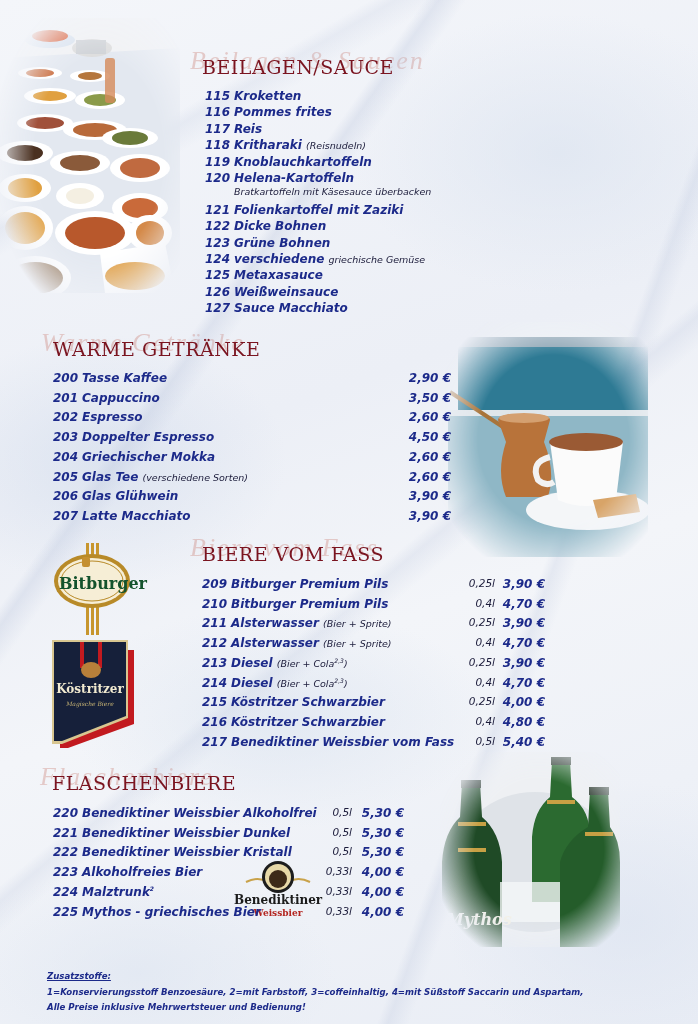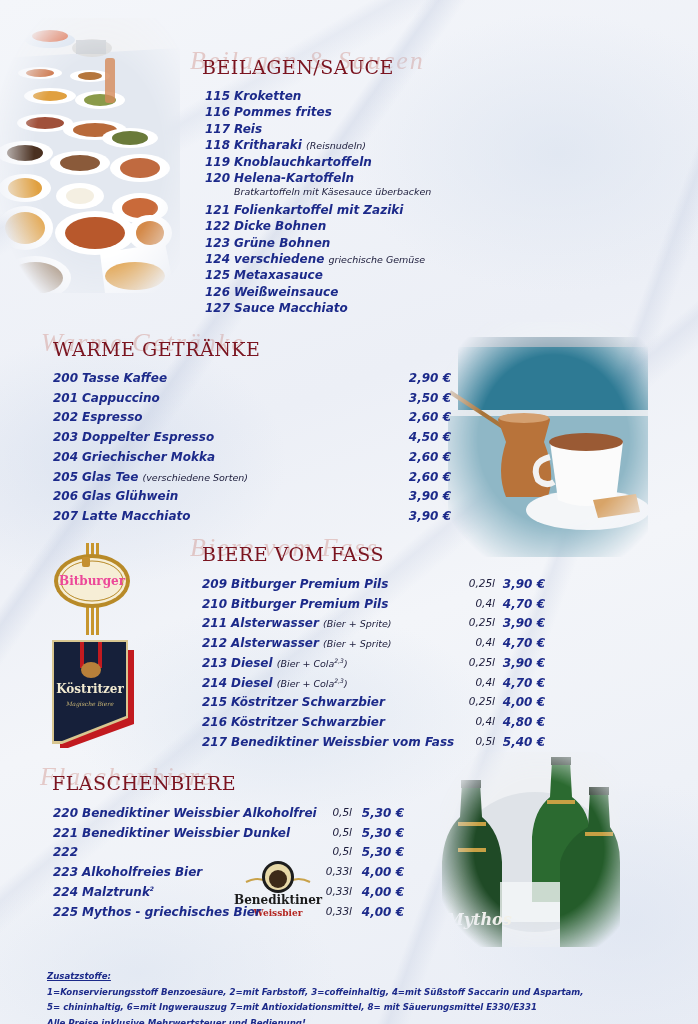--- a/index.html
+++ b/index.html
@@ -284,21 +284,21 @@
     <rect x="39" y="0" width="3" height="14" fill="#c7962e"></rect>
     <rect x="44" y="0" width="3" height="14" fill="#c7962e"></rect>
     <rect x="34" y="62" width="3" height="30" fill="#c7962e"></rect>
     <rect x="39" y="62" width="3" height="30" fill="#c7962e"></rect>
     <rect x="44" y="62" width="3" height="30" fill="#c7962e"></rect>
     <ellipse cx="40" cy="38" rx="38" ry="27" fill="#b88a28"></ellipse>
     <ellipse cx="40" cy="38" rx="34" ry="23" fill="#f6eed6"></ellipse>
     <ellipse cx="40" cy="38" rx="31" ry="20" fill="none" stroke="#b88a28" stroke-width="1"></ellipse>
     <rect x="30" y="14" width="8" height="10" rx="2" fill="#c59030"></rect>
   </svg>
-  <span style="position:absolute;left:7px;top:31px;width:66px;text-align:center;font-family:'DejaVu Serif',serif;font-weight:bold;font-size:12px;color:#ec4899;">Bitburger</span>
+  <span style="position:absolute;left:7px;top:31px;width:66px;text-align:center;font-family:'DejaVu Serif',serif;font-weight:bold;font-size:16px;color:#14532d;">Bitburger</span>
 </div>
 
 <div class="abs" style="left:52px;top:640px;width:82px;height:108px;">
   <svg width="82" height="108" viewBox="0 0 82 108">
     <polygon points="8,10 82,10 82,84 16,108 8,108" fill="#c21a1f"></polygon>
     <polygon points="0,0 76,0 76,78 10,104 0,104" fill="#d8c690"></polygon>
     <polygon points="2,2 74,2 74,76 10,101 2,101" fill="#16203a"></polygon>
     <rect x="28" y="2" width="4" height="26" fill="#c21a1f"></rect>
     <rect x="46" y="2" width="4" height="26" fill="#c21a1f"></rect>
     <ellipse cx="39" cy="30" rx="10" ry="8" fill="#b8803a"></ellipse>
@@ -411,20 +411,21 @@
       <span class="price" style="left: 300px; width: 56px;">5,30 €</span>
     </div>
     <div class="row" style="left: 48px; top: 825.7px; width: 360px;">
       <span class="num">221</span>
       <span class="name"><span>Benediktiner Weissbier Dunkel</span></span>
       <span class="vol" style="left: 264px; width: 40px;">0,5l</span>
       <span class="price" style="left: 300px; width: 56px;">5,30 €</span>
     </div>
     <div class="row" style="left: 48px; top: 845.4px; width: 360px;">
       <span class="num">222</span>
+      <span class="name"><span>Benediktiner Weissbier Kristall</span></span>
       <span class="vol" style="left: 264px; width: 40px;">0,5l</span>
       <span class="price" style="left: 300px; width: 56px;">5,30 €</span>
     </div>
     <div class="row" style="left: 48px; top: 865.1px; width: 360px;">
       <span class="num">223</span>
       <span class="name"><span>Alkoholfreies Bier</span></span>
       <span class="vol" style="left: 264px; width: 40px;">0,33l</span>
       <span class="price" style="left: 300px; width: 56px;">4,00 €</span>
     </div>
     <div class="row" style="left: 48px; top: 884.8px; width: 360px;">
@@ -437,15 +438,14 @@
       <span class="num">225</span>
       <span class="name"><span>Mythos - griechisches Bier</span></span>
       <span class="vol" style="left: 264px; width: 40px;">0,33l</span>
       <span class="price" style="left: 300px; width: 56px;">4,00 €</span>
     </div>
   </div>
 
 <div class="footer">
   <div class="head">Zusatzstoffe:</div>
   <div>1=Konservierungsstoff Benzoesäure, 2=mit Farbstoff, 3=coffeinhaltig, 4=mit Süßstoff Saccarin und Aspartam,</div>
-  <div>5= chininhaltig, 6=mit Ingwerauszug 7=mit Antioxidationsmittel, 8= mit Säuerungsmittel E330/E331</div>
   <div>Alle Preise inklusive Mehrwertsteuer und Bedienung!</div>
 </div>
 
 </body></html>

